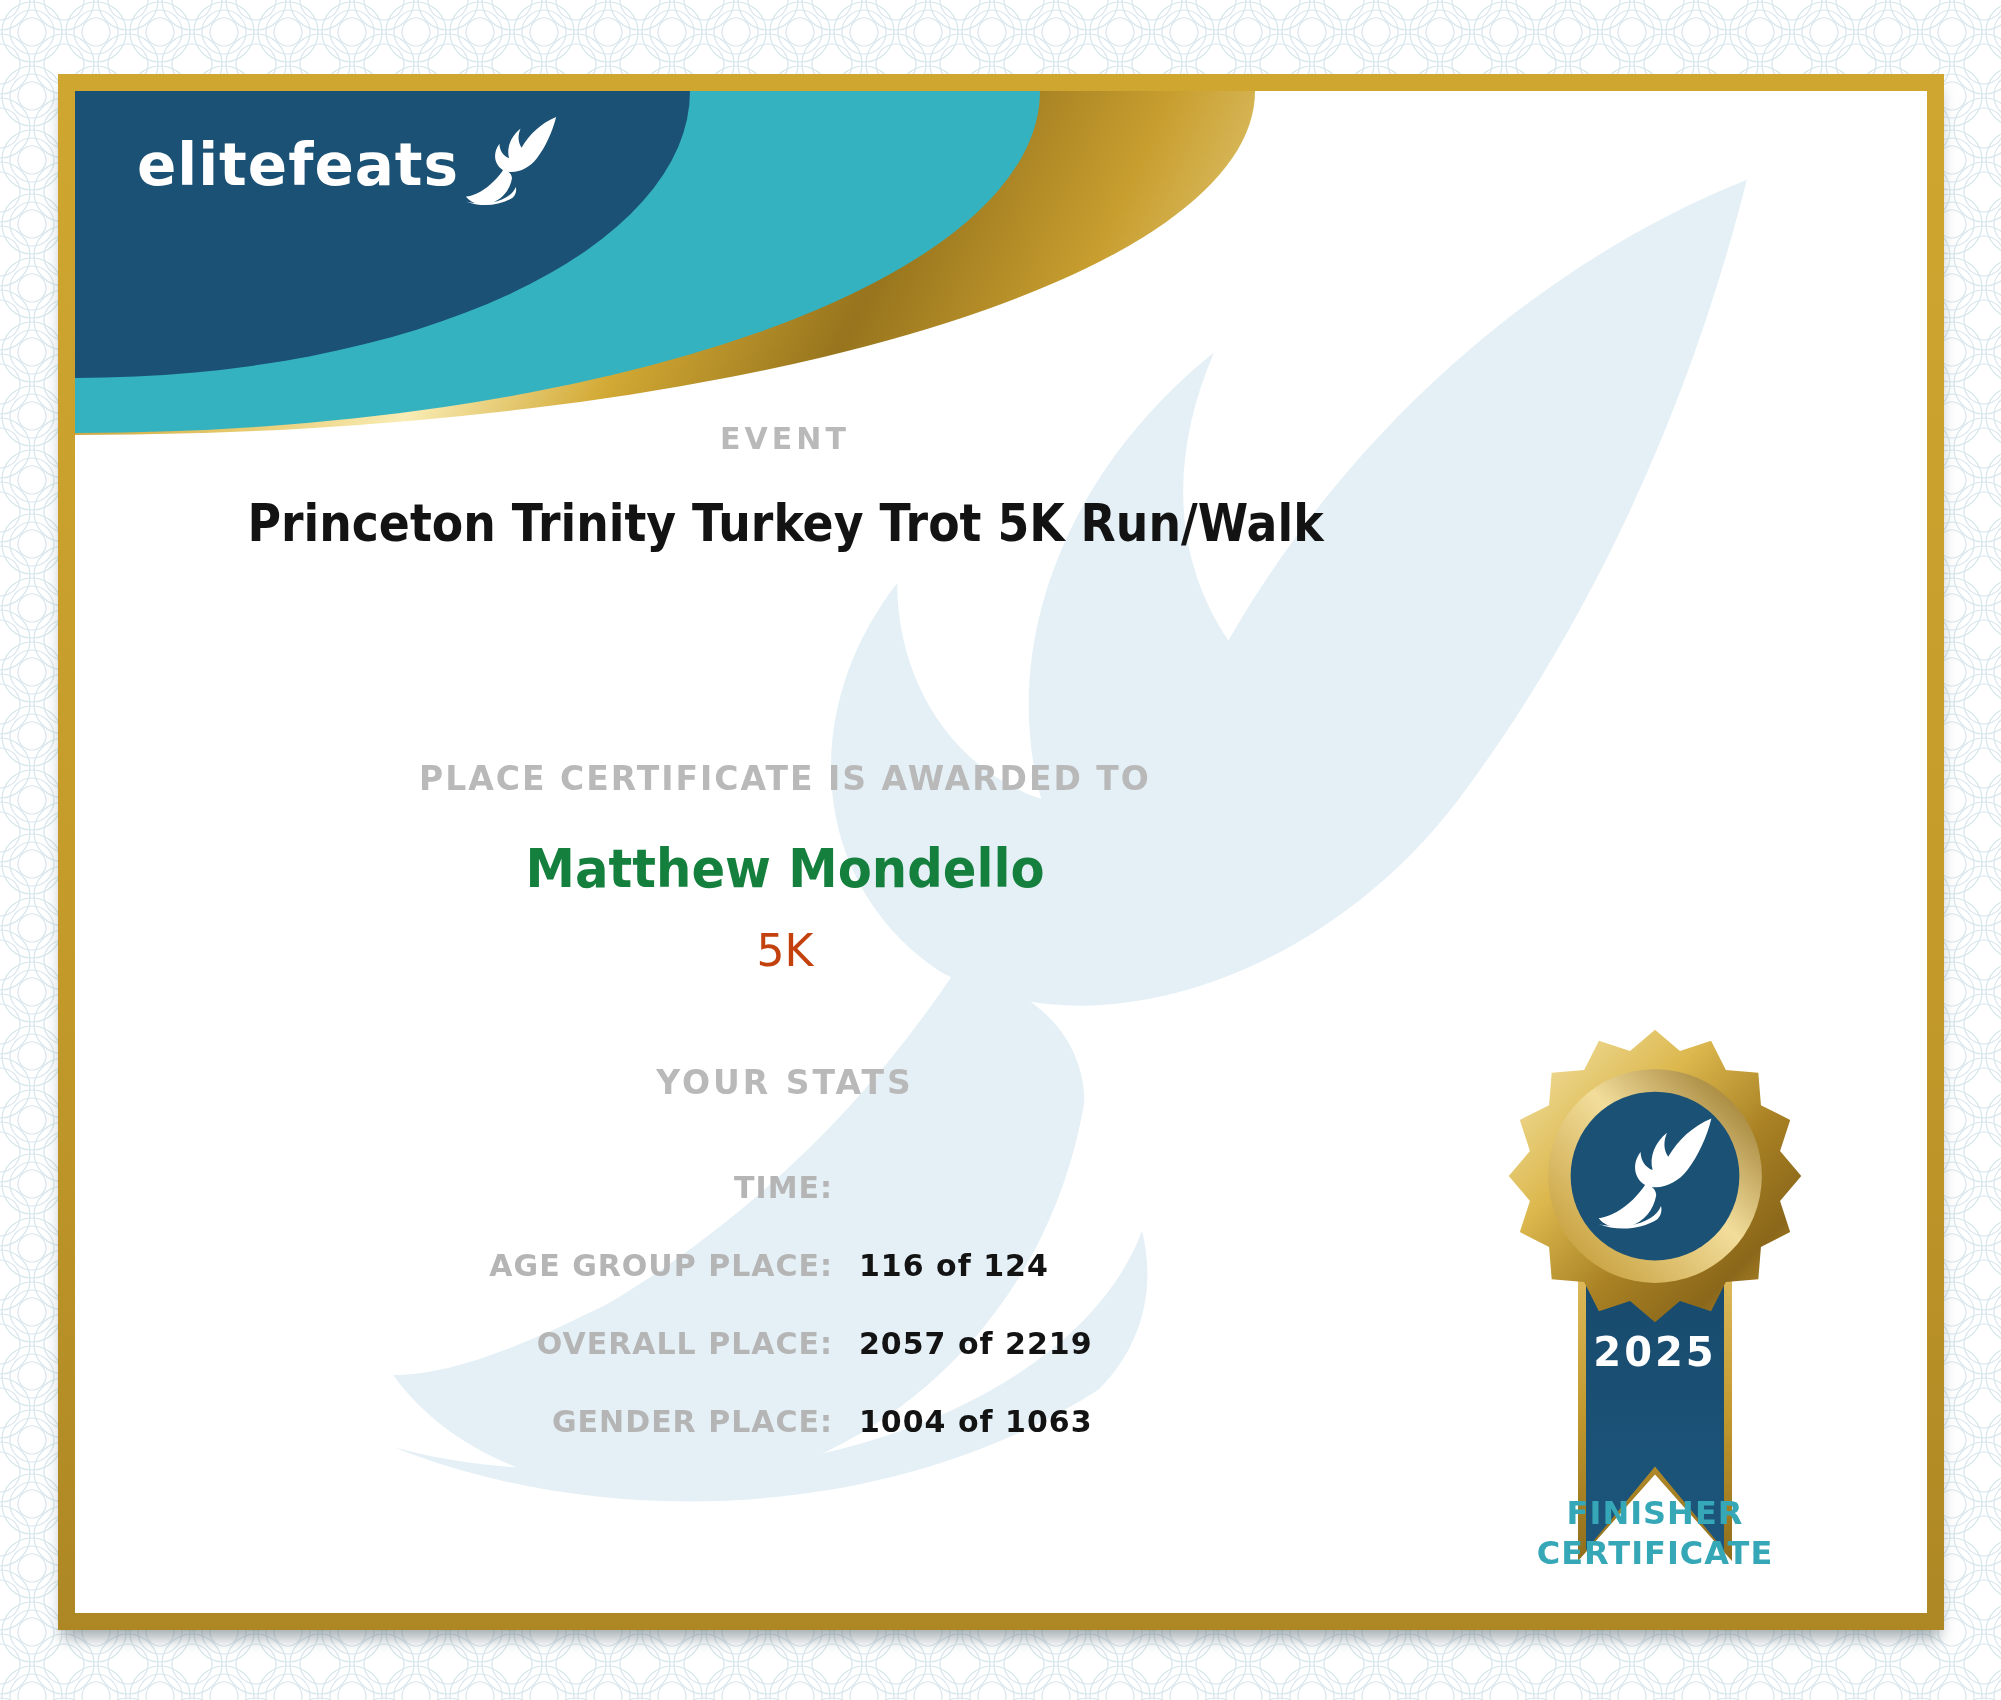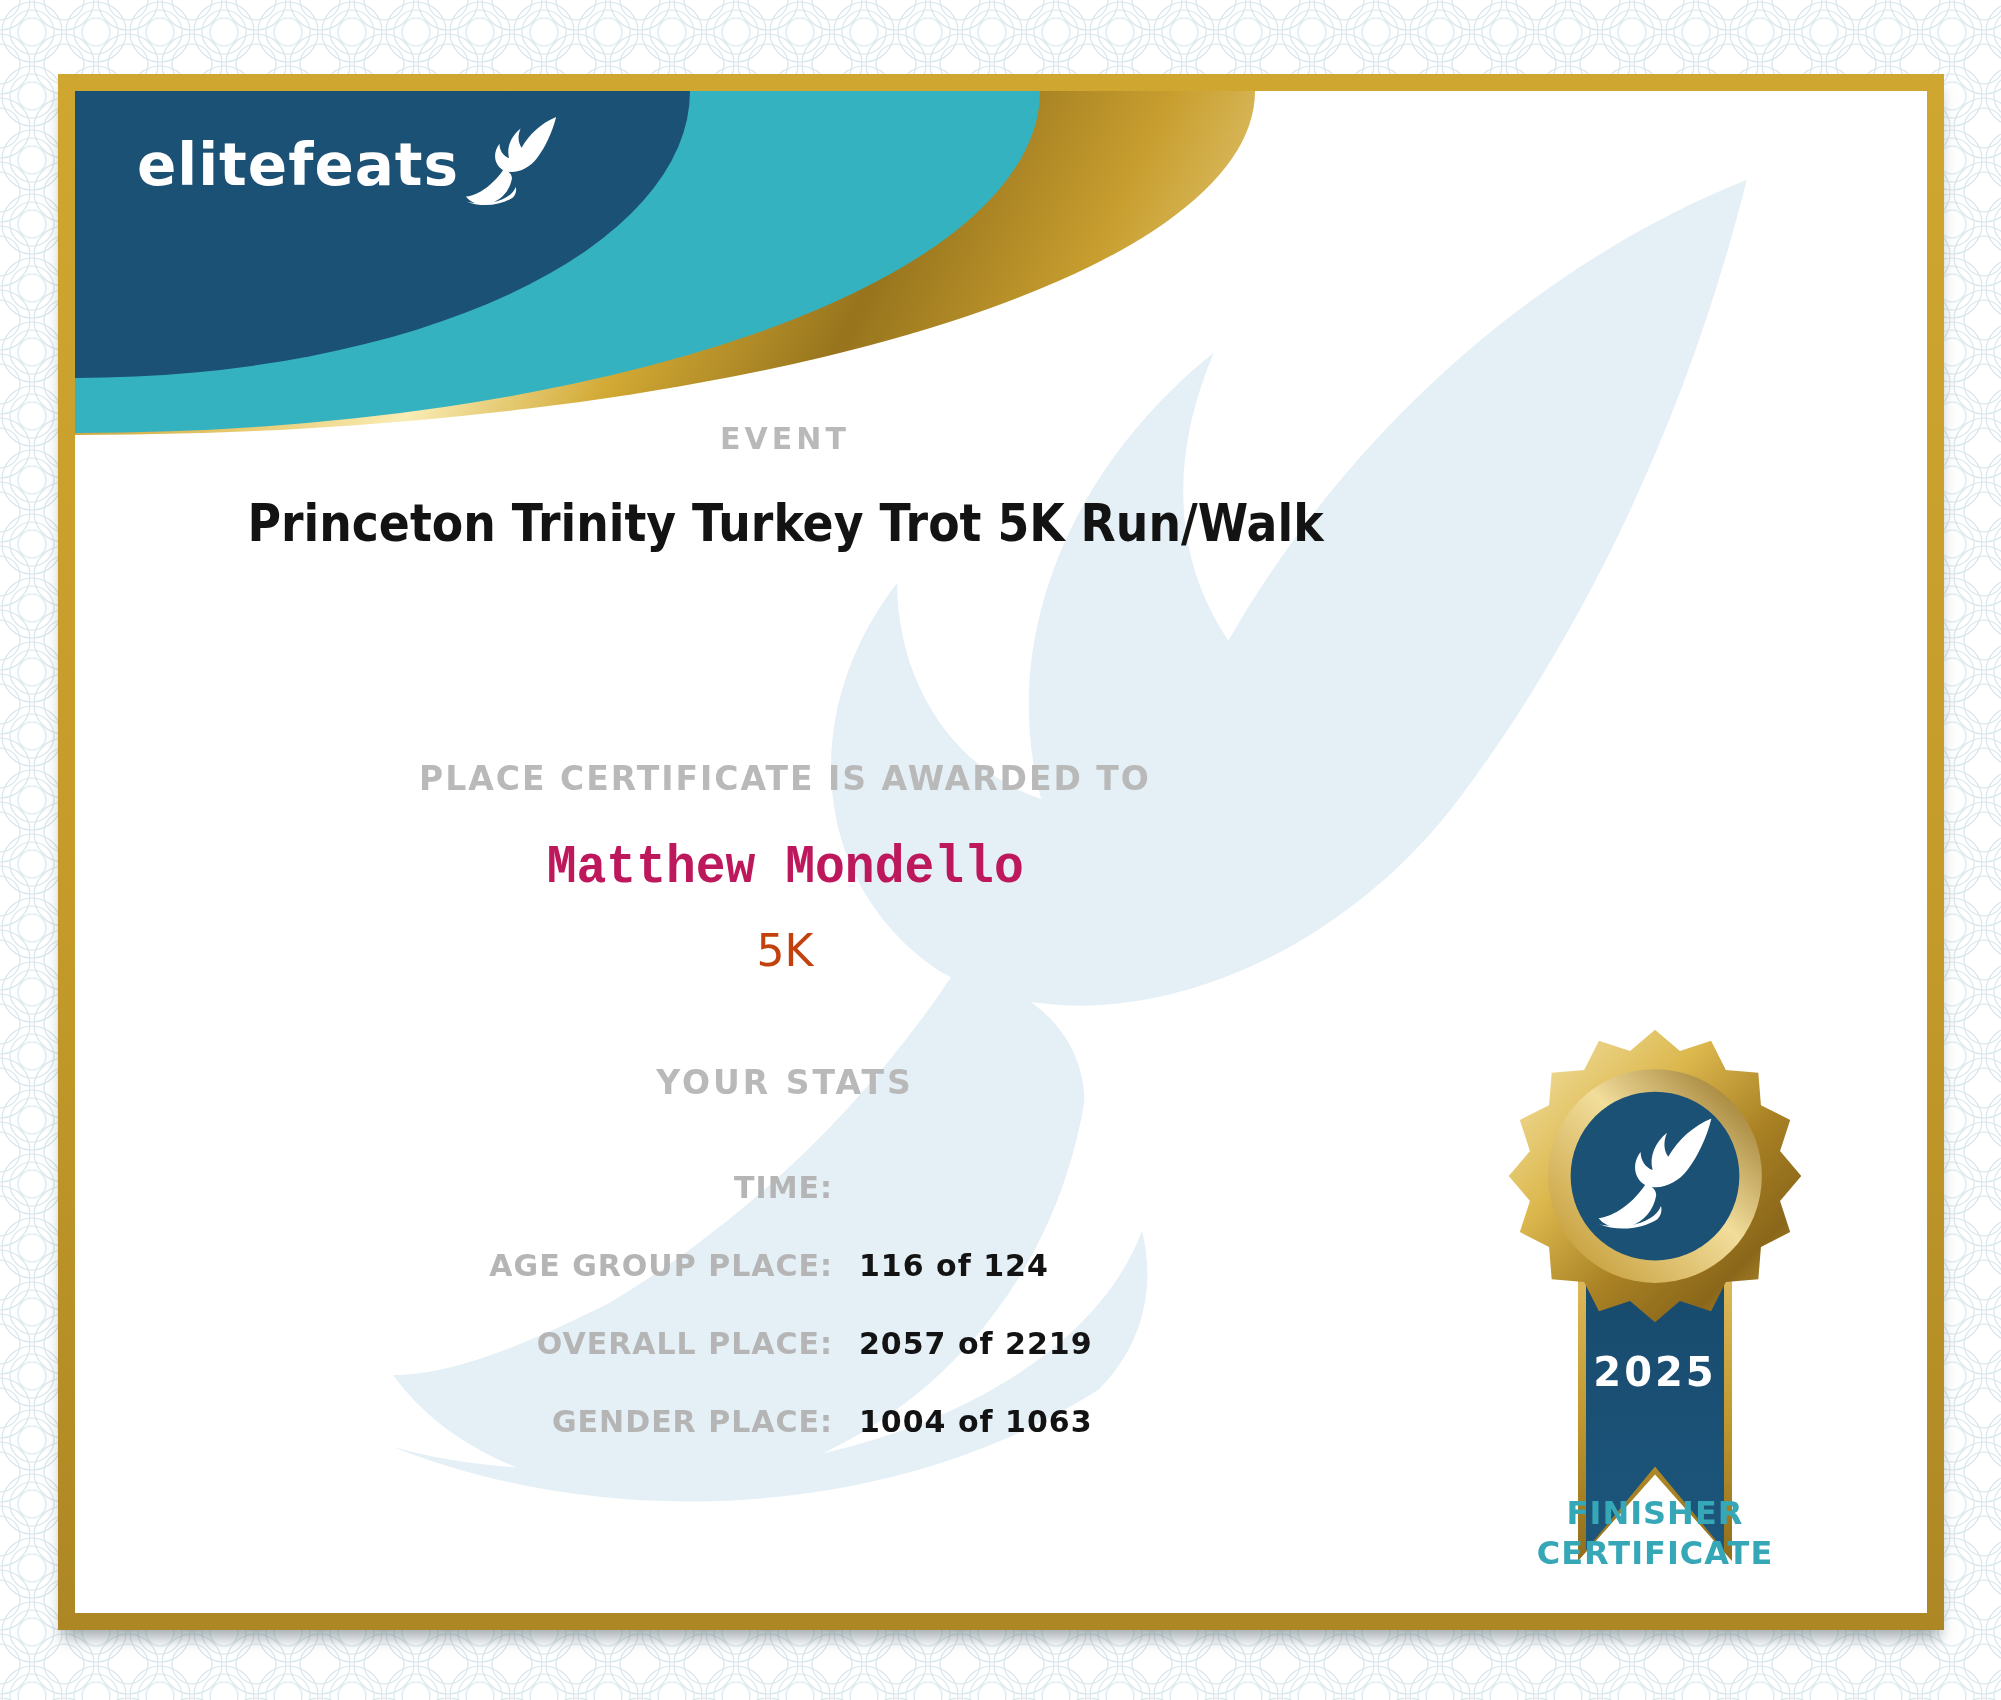--- a/index.html
+++ b/index.html
@@ -17,37 +17,37 @@
   .sw-teal{width:965px;height:342px;background:#35b2c0;z-index:2;}
   .sw-navy{width:615px;height:287px;background:#1b5174;z-index:3;}
   .logo{position:absolute;left:62px;top:40px;display:flex;align-items:flex-start;z-index:5;}
   .logo-text{color:#ffffff;font-size:58px;font-weight:bold;letter-spacing:1px;}
   .logo-icon{width:96px;height:96px;margin-left:4px;margin-top:-16px;}
   .col{position:absolute;left:0;width:1420px;text-align:center;z-index:6;}
   .evt{top:330px;font-size:30px;font-weight:bold;letter-spacing:4px;color:#b9b9b9;}
   .title{top:402px;font-size:52px;font-weight:bold;color:#131313;white-space:nowrap;}
   .title .sq{display:inline-block;transform:scaleX(.88);transform-origin:center;}
   .awd{top:668px;font-size:33px;font-weight:bold;letter-spacing:2px;color:#b9b9b9;}
-  .nm{top:746px;font-size:54px;font-weight:bold;color:#be185d;white-space:nowrap;font-family:Liberation Mono, monospace;}
+  .nm{top:746px;font-size:54px;font-weight:bold;color:#15803d;white-space:nowrap;}
   .nm .sq{display:inline-block;transform:scaleX(.92);transform-origin:center;}
   .dist{top:834px;font-size:44px;color:#c2410c;}
   .ys{top:972px;font-size:33px;font-weight:bold;letter-spacing:3px;color:#b9b9b9;}
   .stats{position:absolute;left:0;top:1078px;width:1420px;z-index:6;}
   .srow{display:flex;gap:26px;margin-bottom:40px;font-size:30px;font-weight:bold;line-height:38px;}
   .slabel{width:758px;text-align:right;color:#b5b5b5;letter-spacing:1px;}
   .sval{flex:1;text-align:left;color:#131313;letter-spacing:1px;}
   .rosette{position:absolute;left:1430px;top:935px;width:300px;height:300px;z-index:6;}
   .ribbon{position:absolute;left:1503px;top:1150px;width:154px;height:320px;z-index:5;
           clip-path:polygon(0 0,100% 0,100% 100%,50% 73%,0 100%);
           background:linear-gradient(180deg,#e4c266 0%,#c1982e 55%,#8f6d1c 100%);}
   .ribbon-in{position:absolute;left:8px;top:0;right:8px;bottom:11px;
           clip-path:polygon(0 0,100% 0,100% 100%,50% 73%,0 100%);
           background:linear-gradient(180deg,#17496b,#1d567c);}
   .year{position:absolute;width:100%;top:88px;text-align:center;color:#ffffff;
-        font-size:40px;font-weight:bold;letter-spacing:3px;z-index:2;margin-top:20px;}
+        font-size:40px;font-weight:bold;letter-spacing:3px;z-index:2;}
   .fin{position:absolute;left:1380px;top:1402px;width:400px;text-align:center;color:#35a7b6;
        font-size:32px;font-weight:bold;letter-spacing:1px;line-height:1.25;z-index:6;}
 </style>
 </head>
 <body>
 
 <div class="page">
 
   <svg class="lace" width="2001" height="1700" aria-hidden="true">
     <defs>

